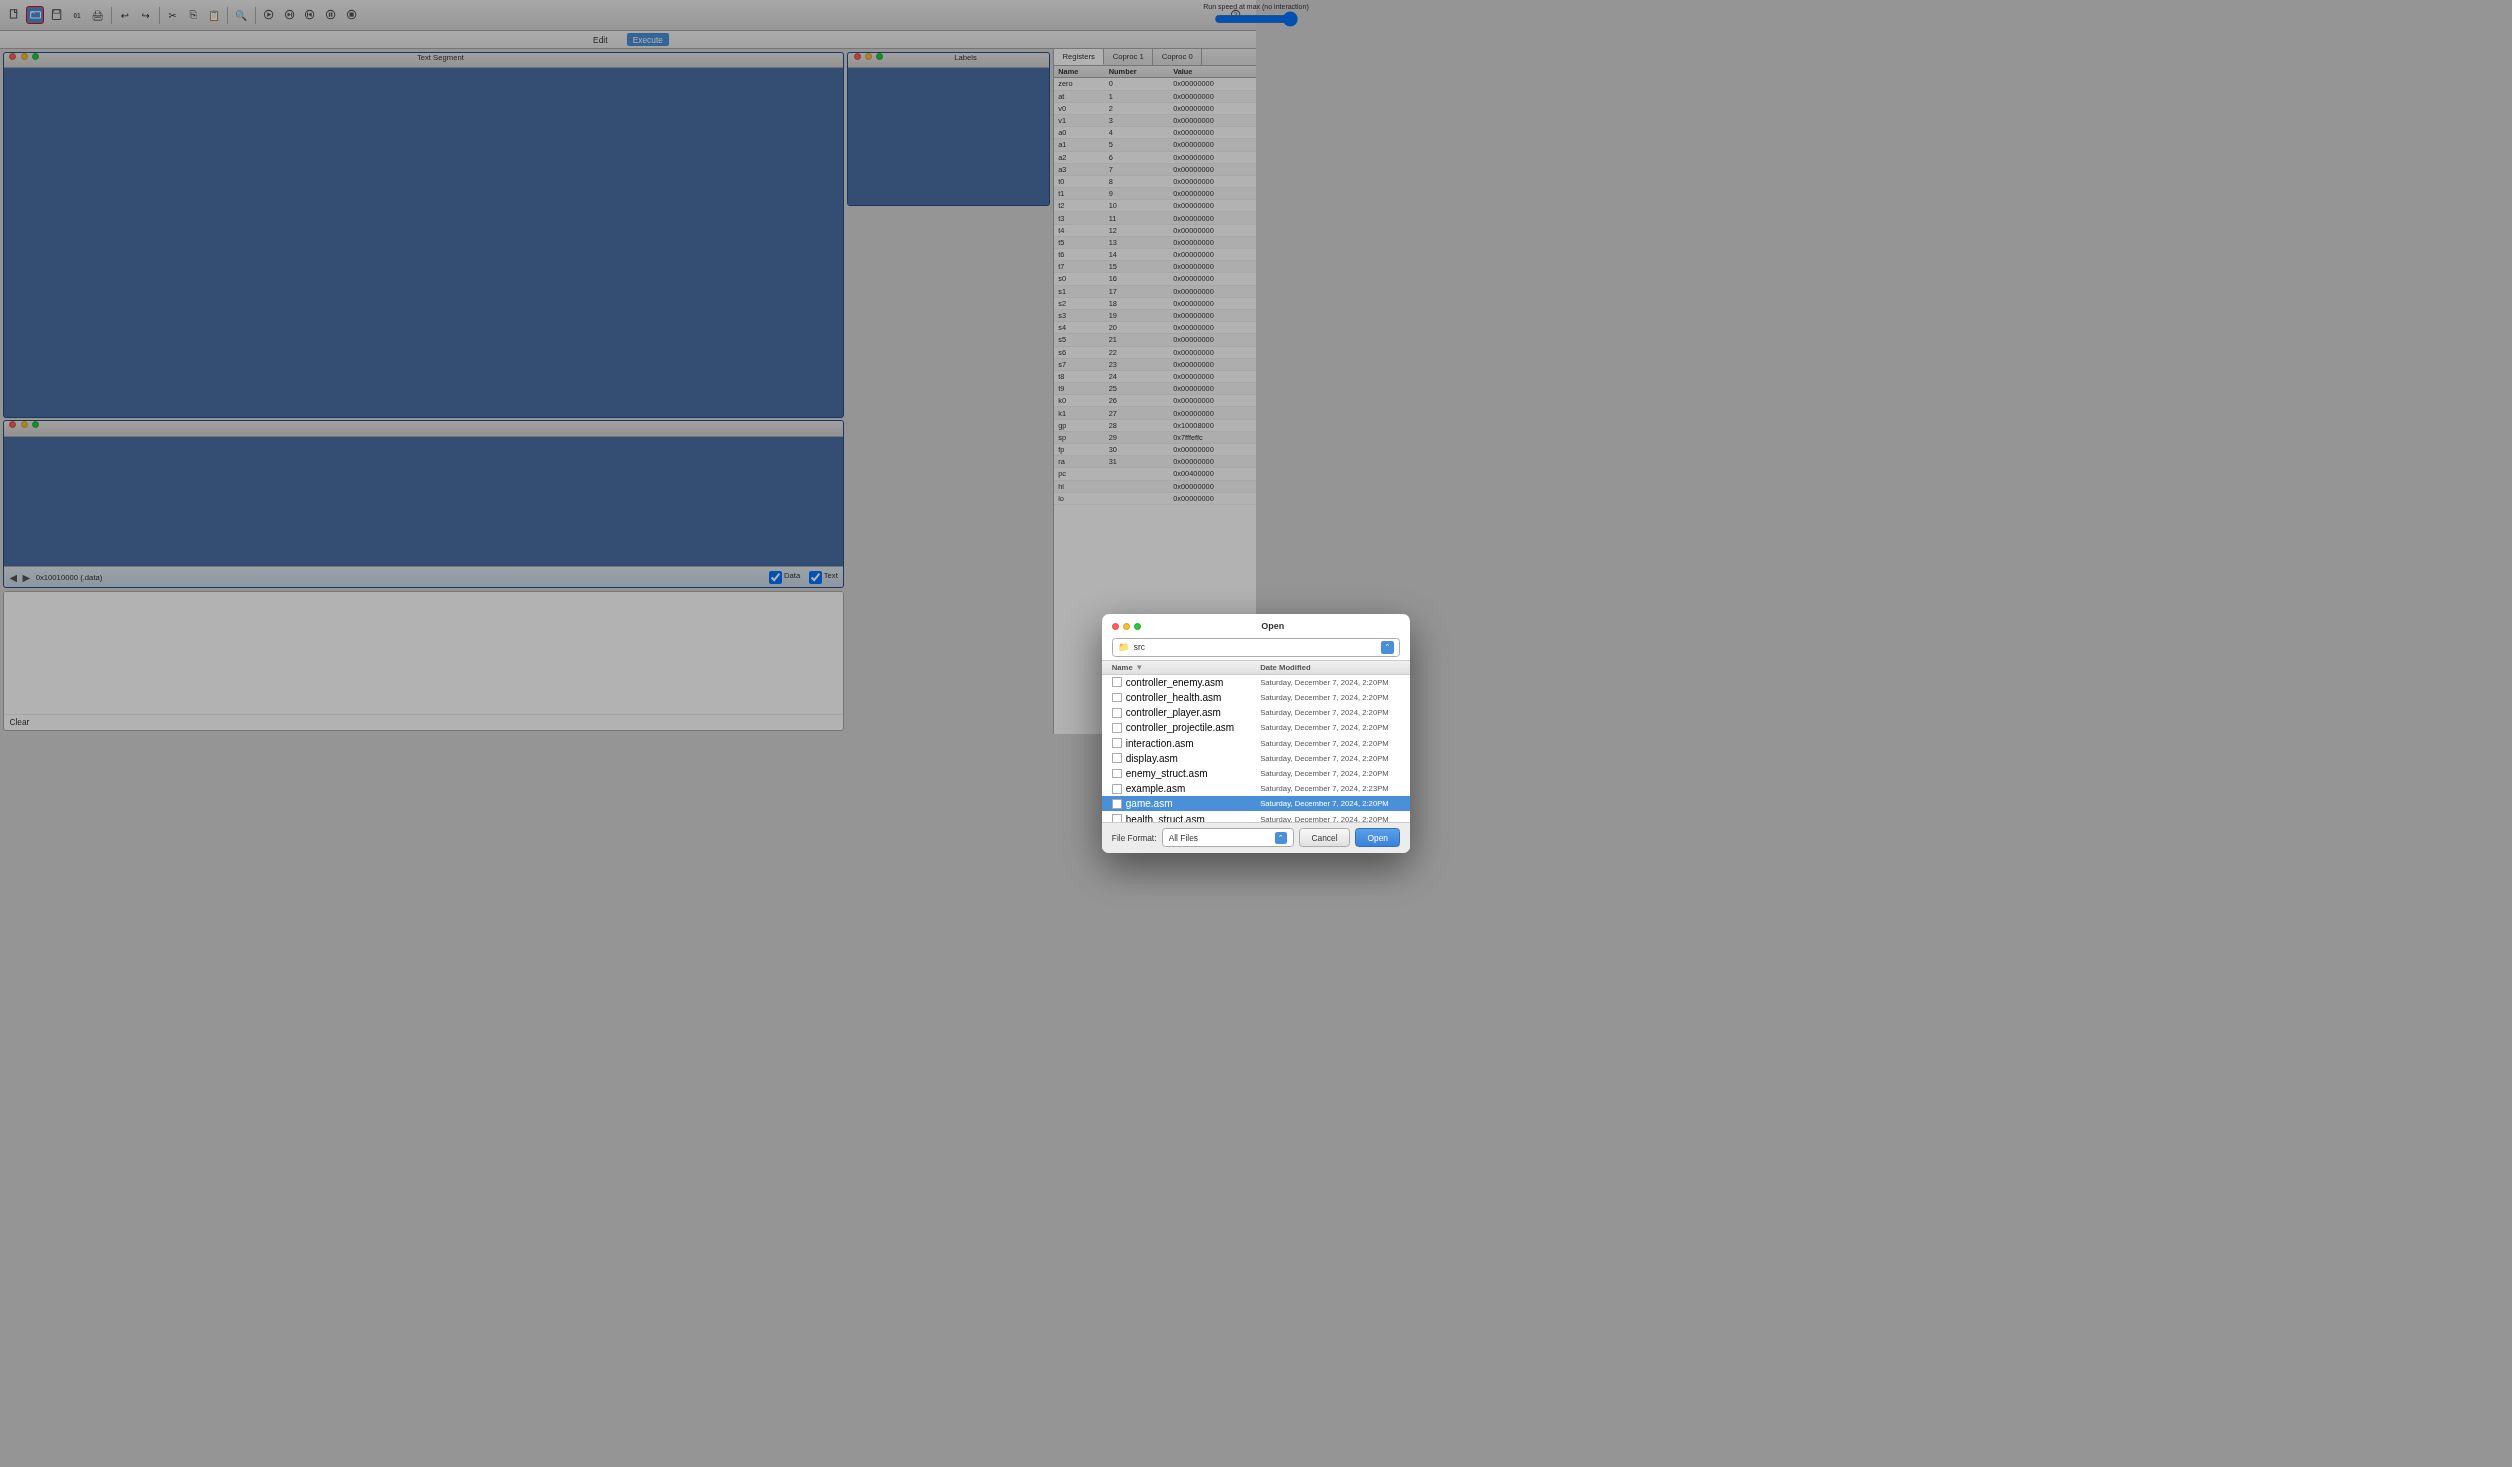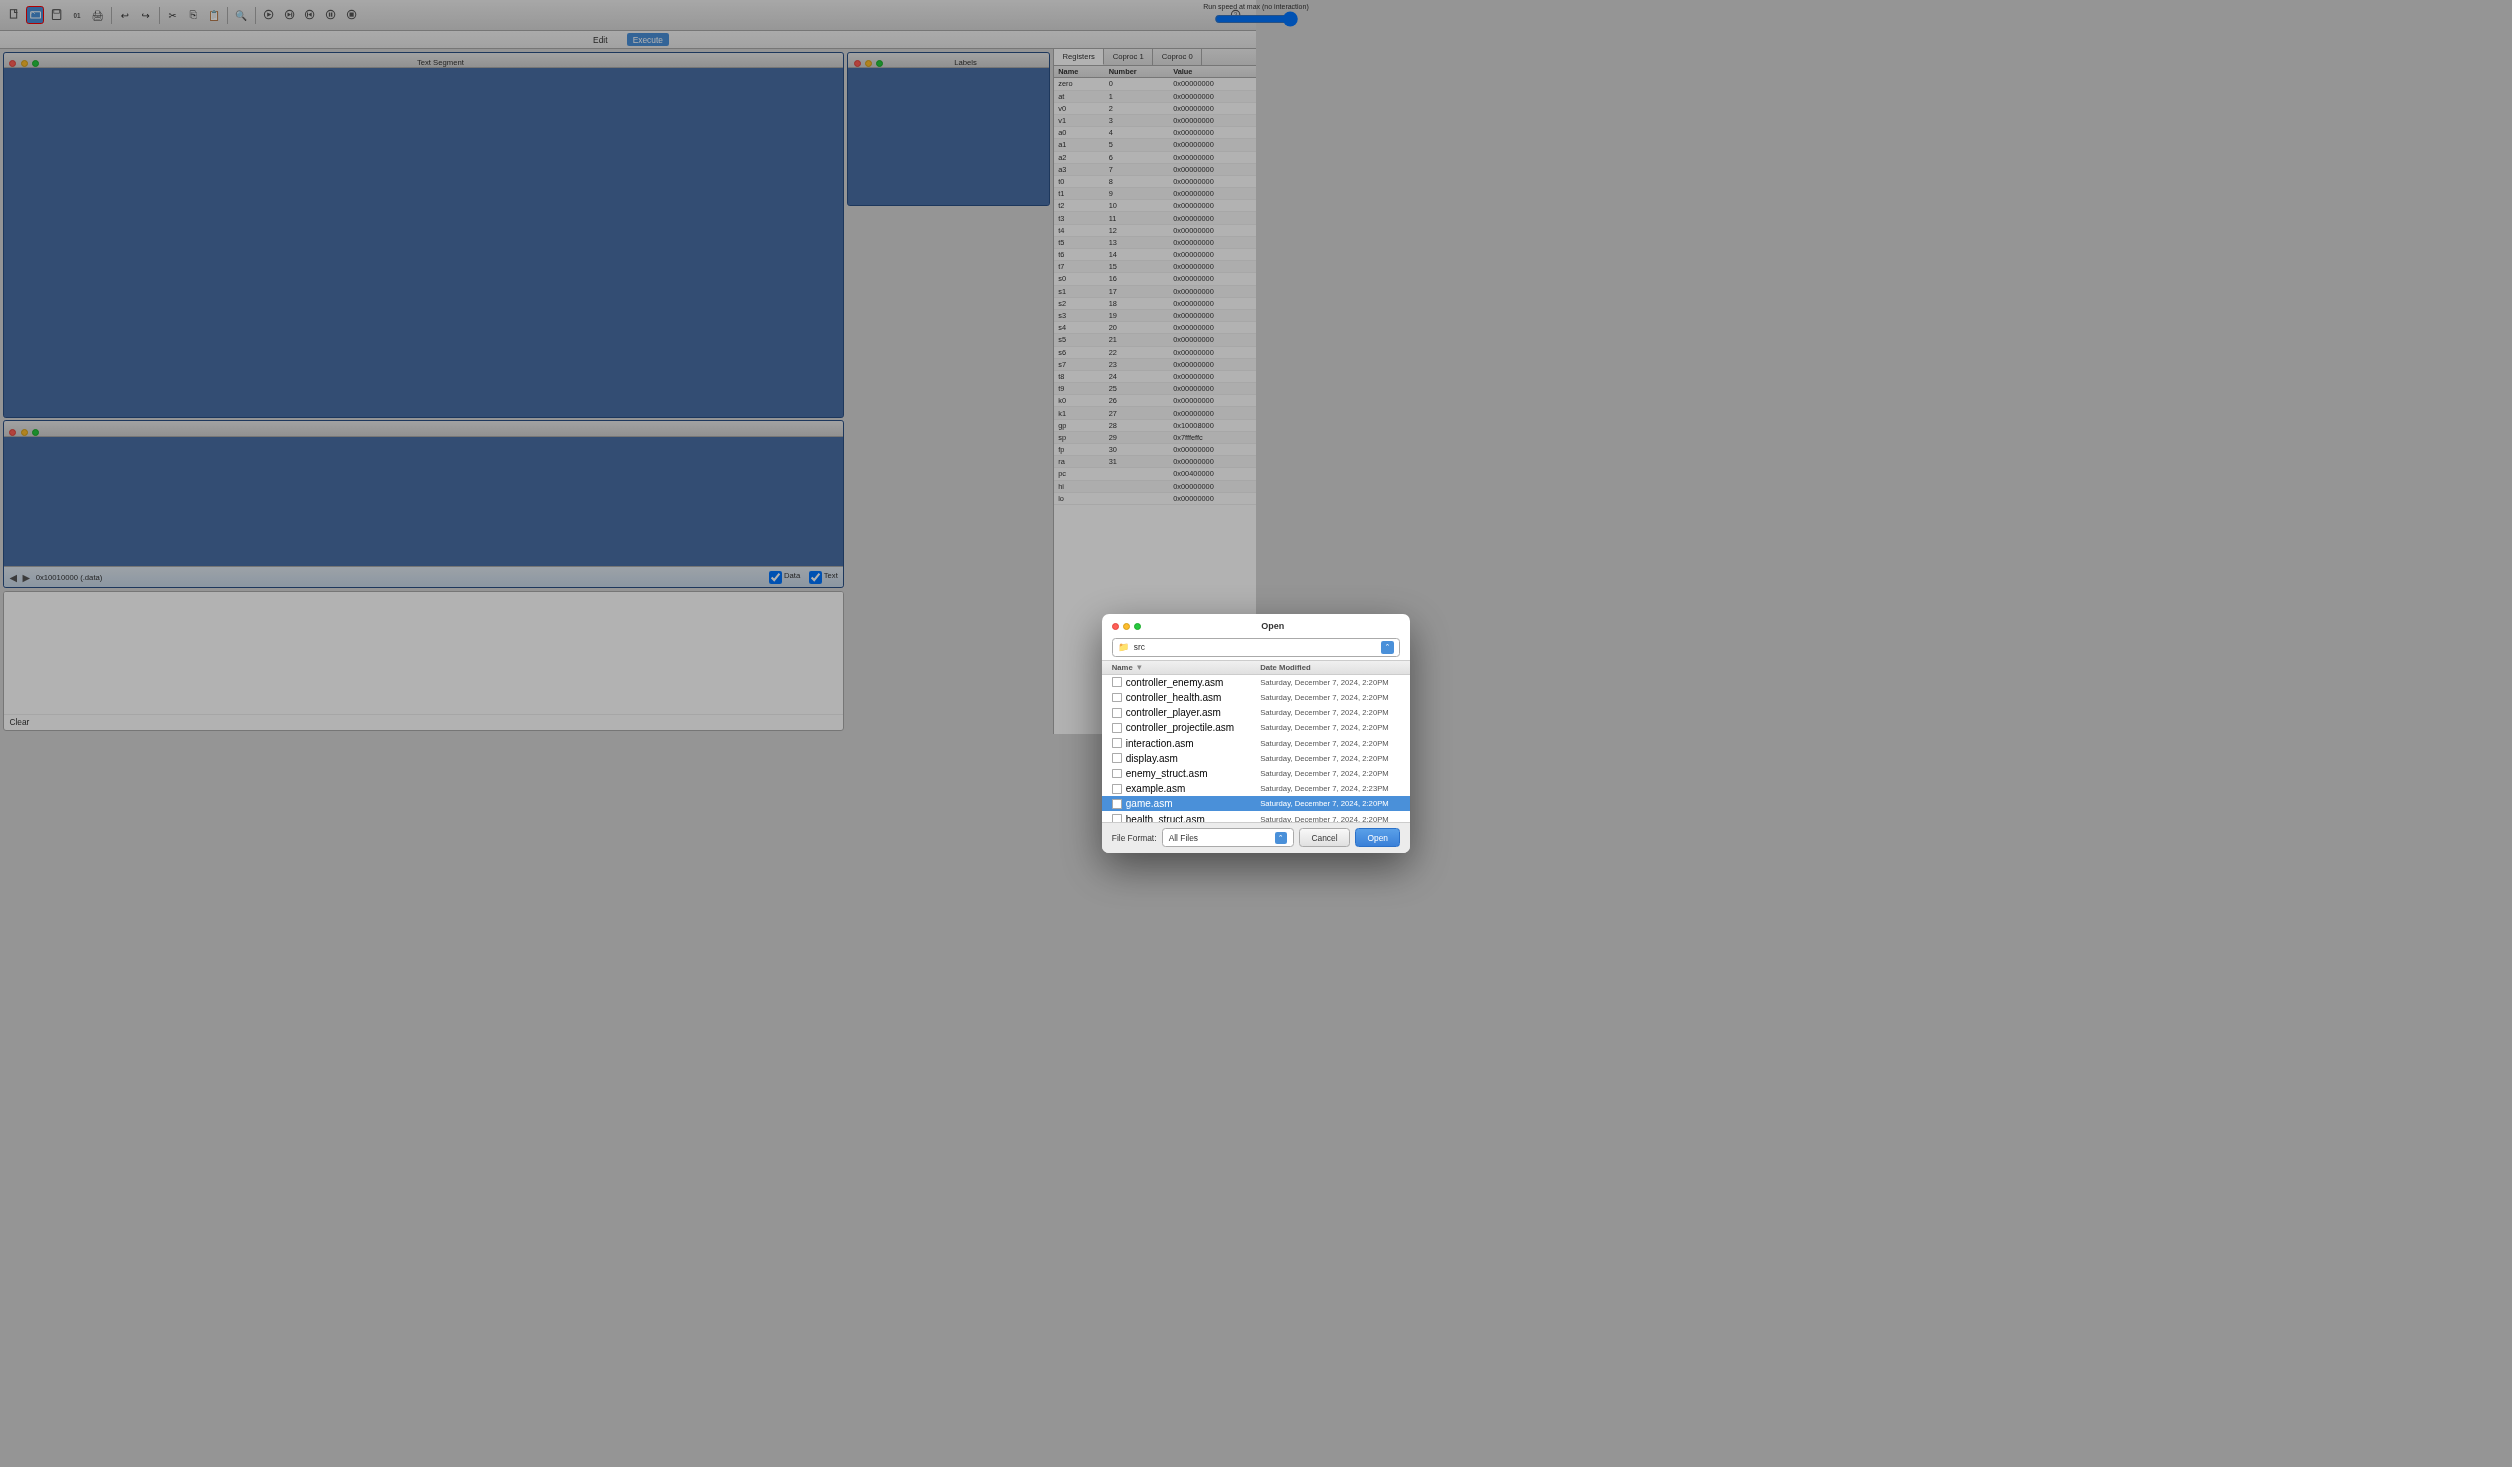--- a/index.html
+++ b/index.html
@@ -90,21 +90,21 @@
       border: 0.7px solid #2a4f85;
       margin: 2.8px 2.8px 1.4px 2.8px;
       flex: 1;
       display: flex;
       flex-direction: column;
       border-radius: 2.8px;
       overflow: hidden;
     }
     .panel-titlebar {
       display: flex;
-      align-items: flex-end;
+      align-items: flex-start;
       background: linear-gradient(to bottom, #e8e8e8, #d0d0d0);
       height: 15.4px;
       padding: 0 5.6px;
       gap: 4.2px;
       border-bottom: 0.7px solid #aaa;
     }
     .traffic-light {
       width: 7px;
       height: 7px;
       border-radius: 50%;

